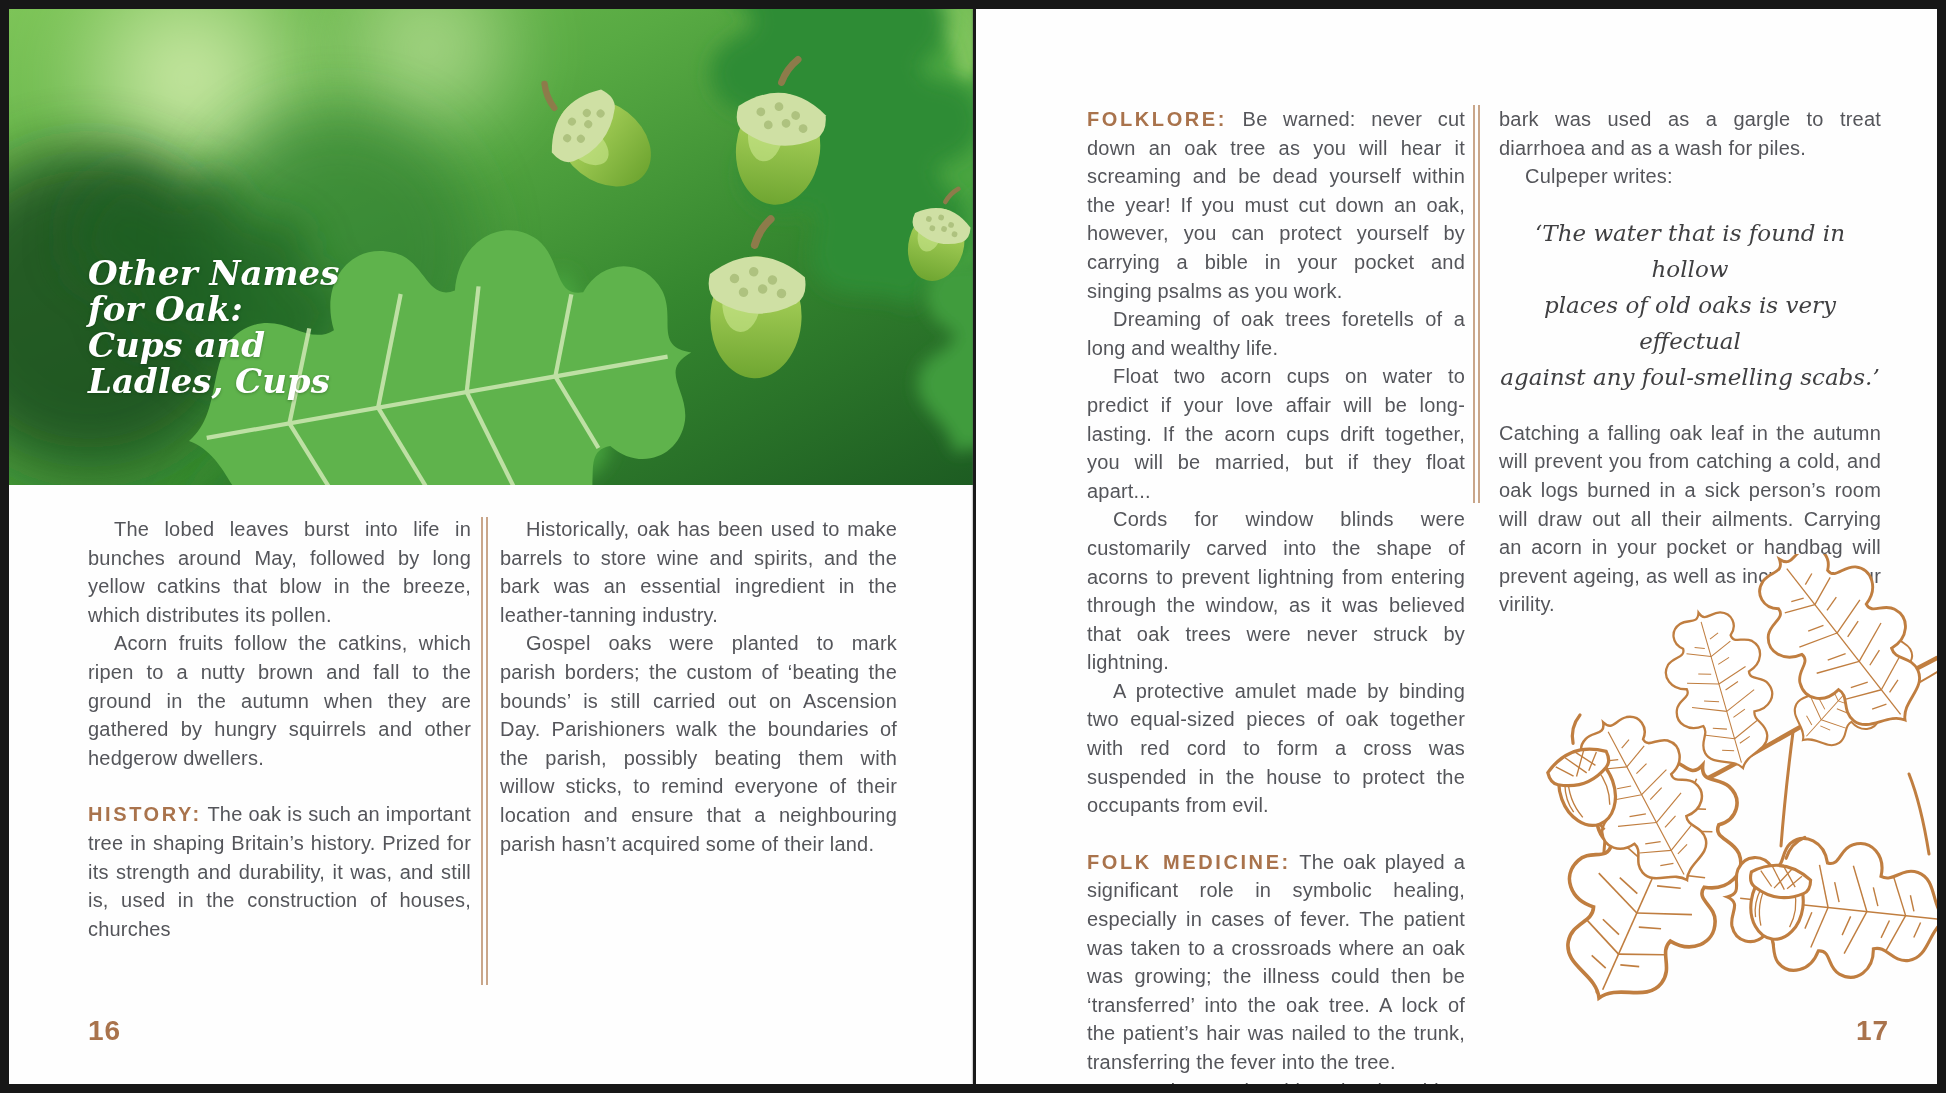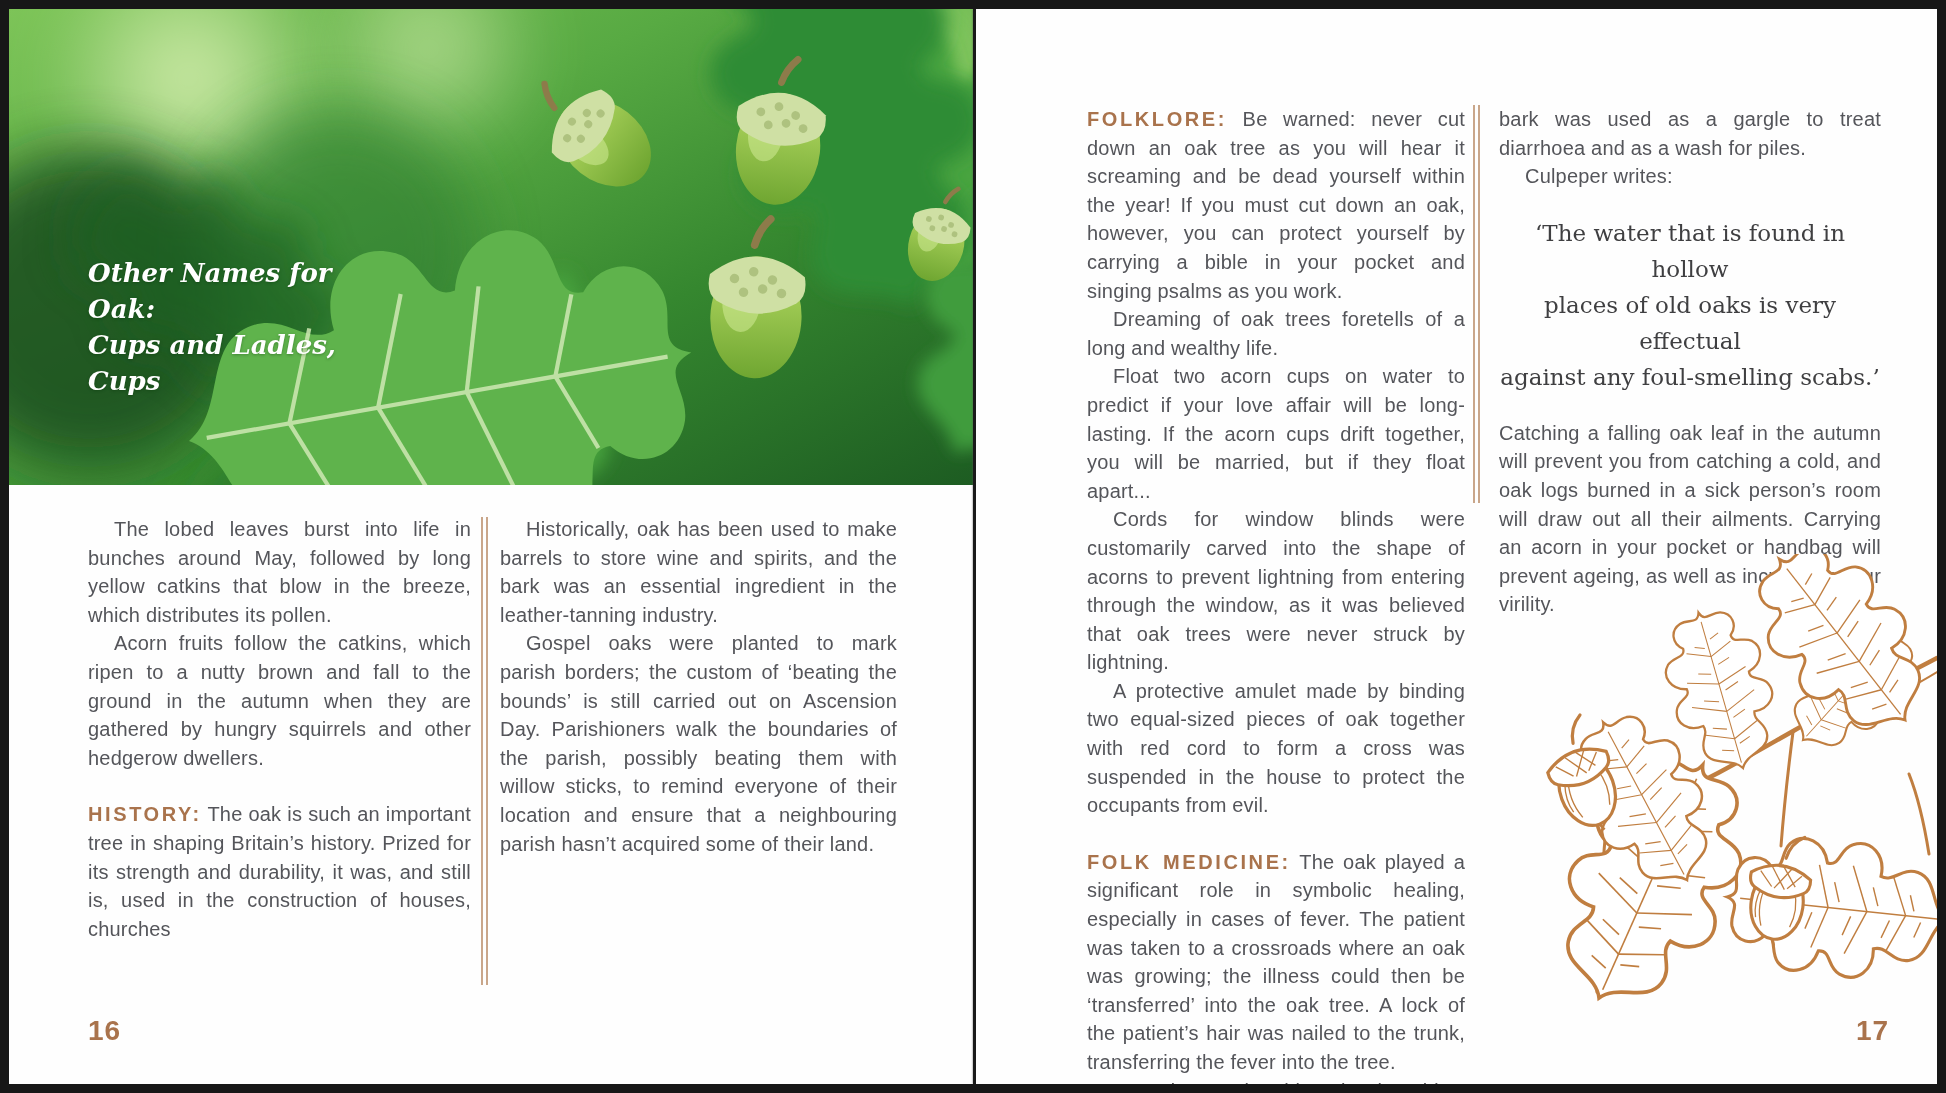--- a/index.html
+++ b/index.html
@@ -18,40 +18,40 @@
   .hero svg{display:block;}
   .hero-title{
     position:absolute;left:76px;top:110px;
     font-size:88px;font-weight:700;letter-spacing:34px;line-height:1;
     color:rgba(255,255,255,0);-webkit-text-stroke:2.3px #ffffff;
   }
   .hero-sub{
     position:absolute;left:79px;top:246px;width:300px;
     font-family:"DejaVu Serif","Liberation Serif",serif;
     font-style:italic;font-weight:700;color:#ffffff;
-    font-size:26px;line-height:36px;text-shadow:0 1px 3px rgba(0,40,0,.35);
+    font-size:34px;line-height:36px;text-shadow:0 1px 3px rgba(0,40,0,.35);
   }
 
   
   .col{position:absolute;text-align:justify;color:#54555a;font-size:20px;line-height:28.6px;letter-spacing:.2px;}
   .col p{margin:0;}
   .col p.ind{text-indent:26px;}
   .col p.gap{margin-top:28px;}
   .shead{color:#a9734c;font-weight:700;letter-spacing:2.6px;}
   .col-l1{left:79px;top:506px;width:383px;}
   .col-l2{left:491px;top:506px;width:397px;}
   .col-r1{left:111px;top:96px;width:378px;}
   .col-r2{left:523px;top:96px;width:382px;}
 
   .vdiv{position:absolute;width:3px;border-left:2px solid #c9a68a;border-right:2px solid #c9a68a;}
   .vdiv-left{left:472px;top:508px;height:468px;}
   .vdiv-right{left:497px;top:96px;height:398px;}
 
   .quote{
-    font-family:"DejaVu Serif","Liberation Serif",serif;
+    font-family:"DejaVu Serif","Liberation Serif",serif;font-style:italic;
     color:#3f3f41;text-align:center;font-size:23px;line-height:36px;
     margin:24px 0 24px 0;text-indent:0 !important;letter-spacing:0;
   }
   .pagenum{position:absolute;top:1006px;color:#a9734c;font-weight:700;font-size:28px;letter-spacing:1px;}
   .pn-left{left:79px;}
   .pn-right{left:880px;}
 
   .illus{position:absolute;left:505px;top:545px;width:456px;height:460px;overflow:hidden;}
 </style>
 </head>

